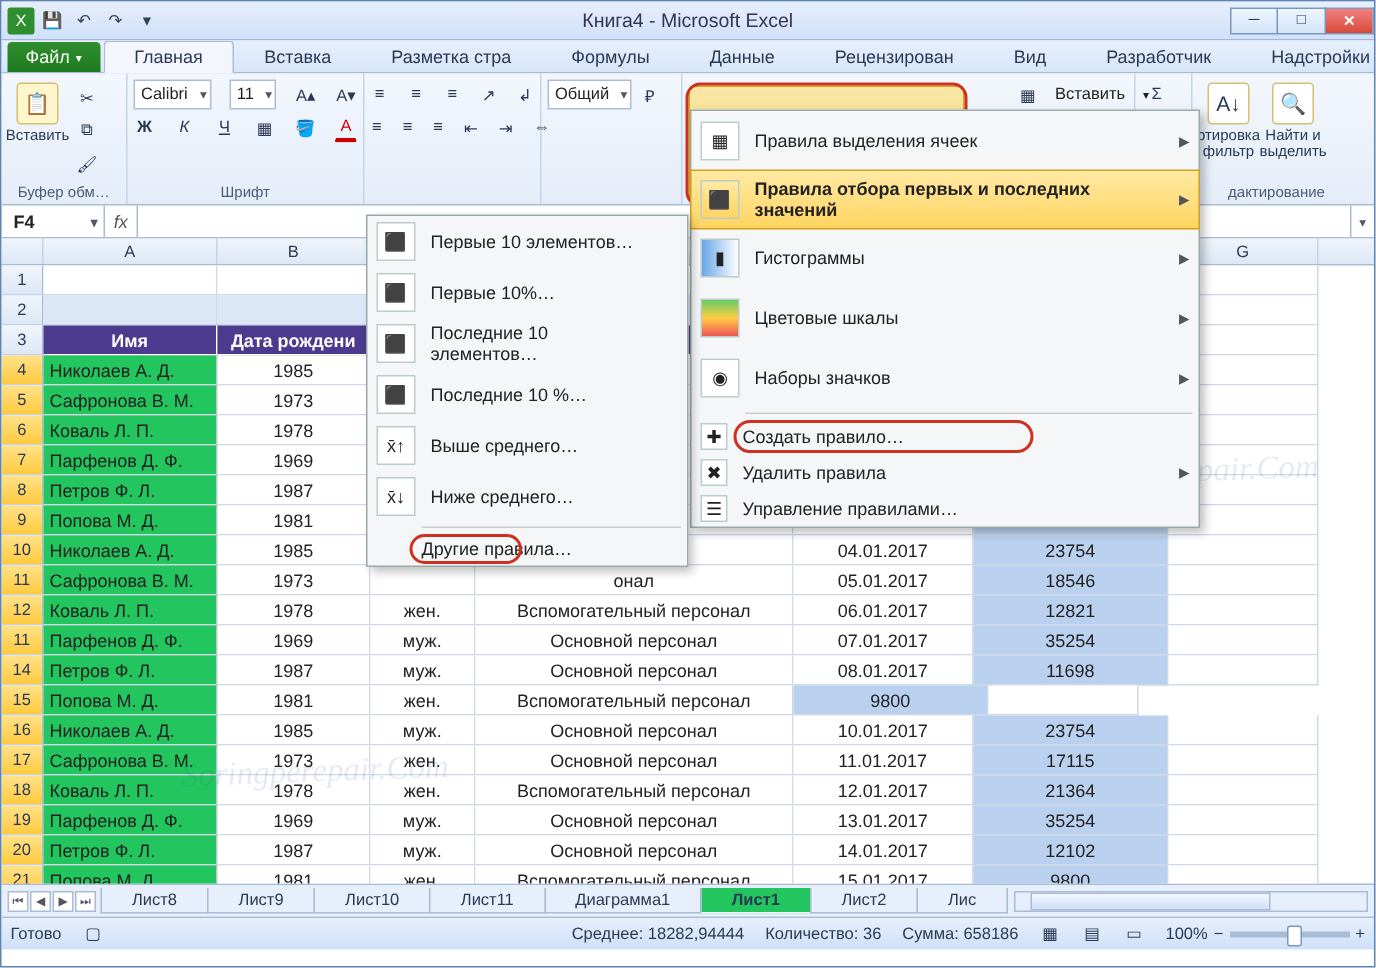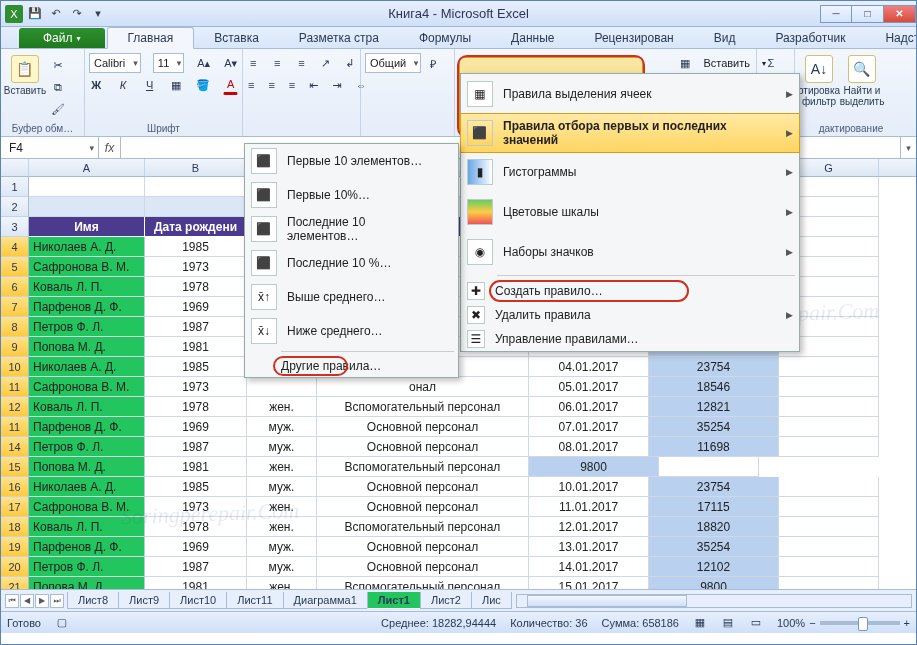--- a/index.html
+++ b/index.html
@@ -10,21 +10,21 @@
 .titlebar .left { display:flex; align-items:center; gap:3px; padding-left:4px;}
 .titlebar .qat-btn { width:18px; height:18px; display:inline-flex; align-items:center; justify-content:center; border-radius:2px; font-size:11px; color:#345;}
 .titlebar .title { position:absolute; left:0; right:0; text-align:center; font-size:13px; color:#335; pointer-events:none;}
 .titlebar .winbtns { margin-left:auto; display:flex; }
 .winbtn { width:32px; height:18px; border:1px solid #7a99bd; border-left:none; background:linear-gradient(#eef5ff,#d4e4fa); display:flex; align-items:center; justify-content:center; font-size:10px; color:#335;}
 .winbtn:first-child{border-left:1px solid #7a99bd;}
 .winbtn.close { background:linear-gradient(#f08080,#d74b3a); color:#fff; font-weight:bold;}
 
 
 .tabs { height:22px; background:linear-gradient(#e7effc,#d8e6fa); display:flex; align-items:flex-end; padding-left:0; border-bottom:1px solid #a9bcd6; position:relative;}
-.file-tab { background:linear-gradient(#2f8e2f,#1e7a1e); color:#fff; padding:3px 24px; font-size:12px; border-radius:3px 3px 0 0; margin-left:18px; margin-right:2px; display:flex; align-items:center; gap:4px;}
+.file-tab { background:linear-gradient(#2f8e2f,#1e7a1e); color:#fff; padding:3px 12px; font-size:12px; border-radius:3px 3px 0 0; margin-left:4px; margin-right:2px; display:flex; align-items:center; gap:4px;}
 .tab { padding:3px 20px; font-size:12px; color:#2a3a55; cursor:pointer; white-space:nowrap;}
 .tab.active { background:#f3f7fd; border:1px solid #a9bcd6; border-bottom:1px solid #f3f7fd; border-radius:3px 3px 0 0; margin-bottom:-1px; font-weight:normal;}
 .tabs .right { margin-left:auto; display:flex; align-items:center; gap:4px; padding-right:6px; color:#2a3a55; font-size:11px;}
 .mini-icon { width:14px; height:14px; display:inline-flex; align-items:center; justify-content:center; font-size:11px;}
 
 
 .ribbon { height:88px; background:linear-gradient(#f3f7fd,#e5edf9); border-bottom:1px solid #a9bcd6; display:flex; position:relative;}
 .rgroup { border-right:1px solid #c3d3e9; padding:2px 4px 0 4px; display:flex; flex-direction:column; }
 .rgroup .controls { flex:1; display:flex; gap:3px; }
 .rgroup .label { font-size:10px; color:#4a5c78; text-align:center; padding:1px 0 2px;}
@@ -35,21 +35,21 @@
 .combo { height:20px; border:1px solid #a9bcd6; background:#fff; font-size:11px; padding:0 14px 0 4px; display:flex; align-items:center; position:relative; color:#222;}
 .combo::after{content:"▾"; position:absolute; right:2px; font-size:9px; color:#556;}
 
 
 .cf-btn { display:flex; align-items:center; gap:4px; padding:2px 6px; background:linear-gradient(#f8e7a6,#f5d36b); border:1px solid #d4a017; border-radius:3px; font-size:11px; color:#2a3a55; position:relative;}
 .cf-btn::before{content:""; position:absolute; inset:-3px; border:2px solid #d03020; border-radius:10px; pointer-events:none;}
 .cf-btn .cf-ico { width:18px; height:18px; background:linear-gradient(#fff,#d8e6fa); border:1px solid #8aa; display:flex; align-items:center; justify-content:center; font-size:10px;}
 
 
 .fxbar { height:22px; border-bottom:1px solid #a9bcd6; display:flex; align-items:stretch;}
-.namebox { width:98px; border-right:1px solid #a9bcd6; display:flex; align-items:center; padding-left:8px; font-size:12px; position:relative;}
+.namebox { width:69px; border-right:1px solid #a9bcd6; display:flex; align-items:center; padding-left:8px; font-size:12px; position:relative;font-weight:bold;}
 .namebox::after{content:"▾"; position:absolute; right:4px; color:#556; font-size:9px;}
 .fxlabel { width:22px; display:flex; align-items:center; justify-content:center; font-style:italic; color:#555; border-right:1px solid #a9bcd6;}
 .fxinput { flex:1; padding-left:4px; display:flex; align-items:center;}
 .fxexpand{width:16px;border-left:1px solid #a9bcd6;display:flex;align-items:center;justify-content:center;font-size:9px;color:#556;}
 
 
 .grid-wrap { position:relative; height:430px; overflow:hidden;}
 .colheads { display:flex; height:18px; background:linear-gradient(#f1f5fb,#dde7f5); border-bottom:1px solid #a9bcd6;}
 .corner { width:28px; border-right:1px solid #c3d3e9; background:linear-gradient(#f1f5fb,#dde7f5);}
 .ch { border-right:1px solid #c3d3e9; text-align:center; font-size:11px; color:#2a3a55; display:flex; align-items:center; justify-content:center;}
@@ -62,21 +62,21 @@
 .hdr-dark { background:#4b3a8e; color:#fff; font-weight:bold; justify-content:center; border-right:1px solid #fff; border-bottom:1px solid #fff;}
 .c-green { background:#22c55e; border-right:1px solid #b9c7dc;}
 .c-blue { background:#b9d1ef;}
 .c-white { background:#fff;}
 .c-ltblue{ background:#dbe7f6;}
 
 
 .sheettabs { height:22px; border-top:1px solid #a9bcd6; display:flex; align-items:center; background:#e7effc; font-size:11px;}
 .sheetnav { display:flex; gap:1px; padding:0 4px;}
 .snbtn { width:14px; height:14px; border:1px solid #a9bcd6; background:#fff; display:flex; align-items:center; justify-content:center; font-size:8px; color:#556;}
-.stab { padding:2px 10px; background:#fff; border:1px solid #a9bcd6; border-top:none; margin-left:-1px; color:#2a3a55;}
+.stab { padding:2px 20px; background:#fff; border:1px solid #a9bcd6; border-top:none; margin-left:-1px; color:#2a3a55;}
 .stab.active { background:#22c55e; font-weight:bold; border-bottom:1px solid #fff;}
 .stab.inactive { background:#e7effc;}
 .hscroll { flex:1; margin:0 4px; height:14px; border:1px solid #a9bcd6; background:#e7effc; position:relative;}
 .hscroll .thumb{position:absolute;left:10px;width:160px;top:0;bottom:0;background:linear-gradient(#f3f7fd,#cfe0f9);border:1px solid #a9bcd6;}
 
 
 .status { height:22px; background:linear-gradient(#e7effc,#cfe0f9); border-top:1px solid #a9bcd6; display:flex; align-items:center; font-size:11px; color:#2a3a55; padding:0 6px; gap:14px;}
 .status .spacer{flex:1;}
 .zoom { display:flex; align-items:center; gap:4px;}
 .zslider { width:80px; height:4px; background:#a9bcd6; position:relative;}
@@ -458,21 +458,21 @@
         <div class="cell colF c-blue">17115</div>
         <div class="cell colG c-white"></div>
       </div>
       <div class="row">
         <div class="rh sel">18</div>
         <div class="cell colA c-green">Коваль Л. П.</div>
         <div class="cell colB c-white">1978</div>
         <div class="cell colC c-white">жен.</div>
         <div class="cell colD c-white">Вспомогательный персонал</div>
         <div class="cell colE c-white">12.01.2017</div>
-        <div class="cell colF c-blue">18820</div>
+        <div class="cell colF c-blue">21364</div>
         <div class="cell colG c-white"></div>
       </div>
       <div class="row">
         <div class="rh sel">19</div>
         <div class="cell colA c-green">Парфенов Д. Ф.</div>
         <div class="cell colB c-white">1969</div>
         <div class="cell colC c-white">муж.</div>
         <div class="cell colD c-white">Основной персонал</div>
         <div class="cell colE c-white">13.01.2017</div>
         <div class="cell colF c-blue">35254</div>

